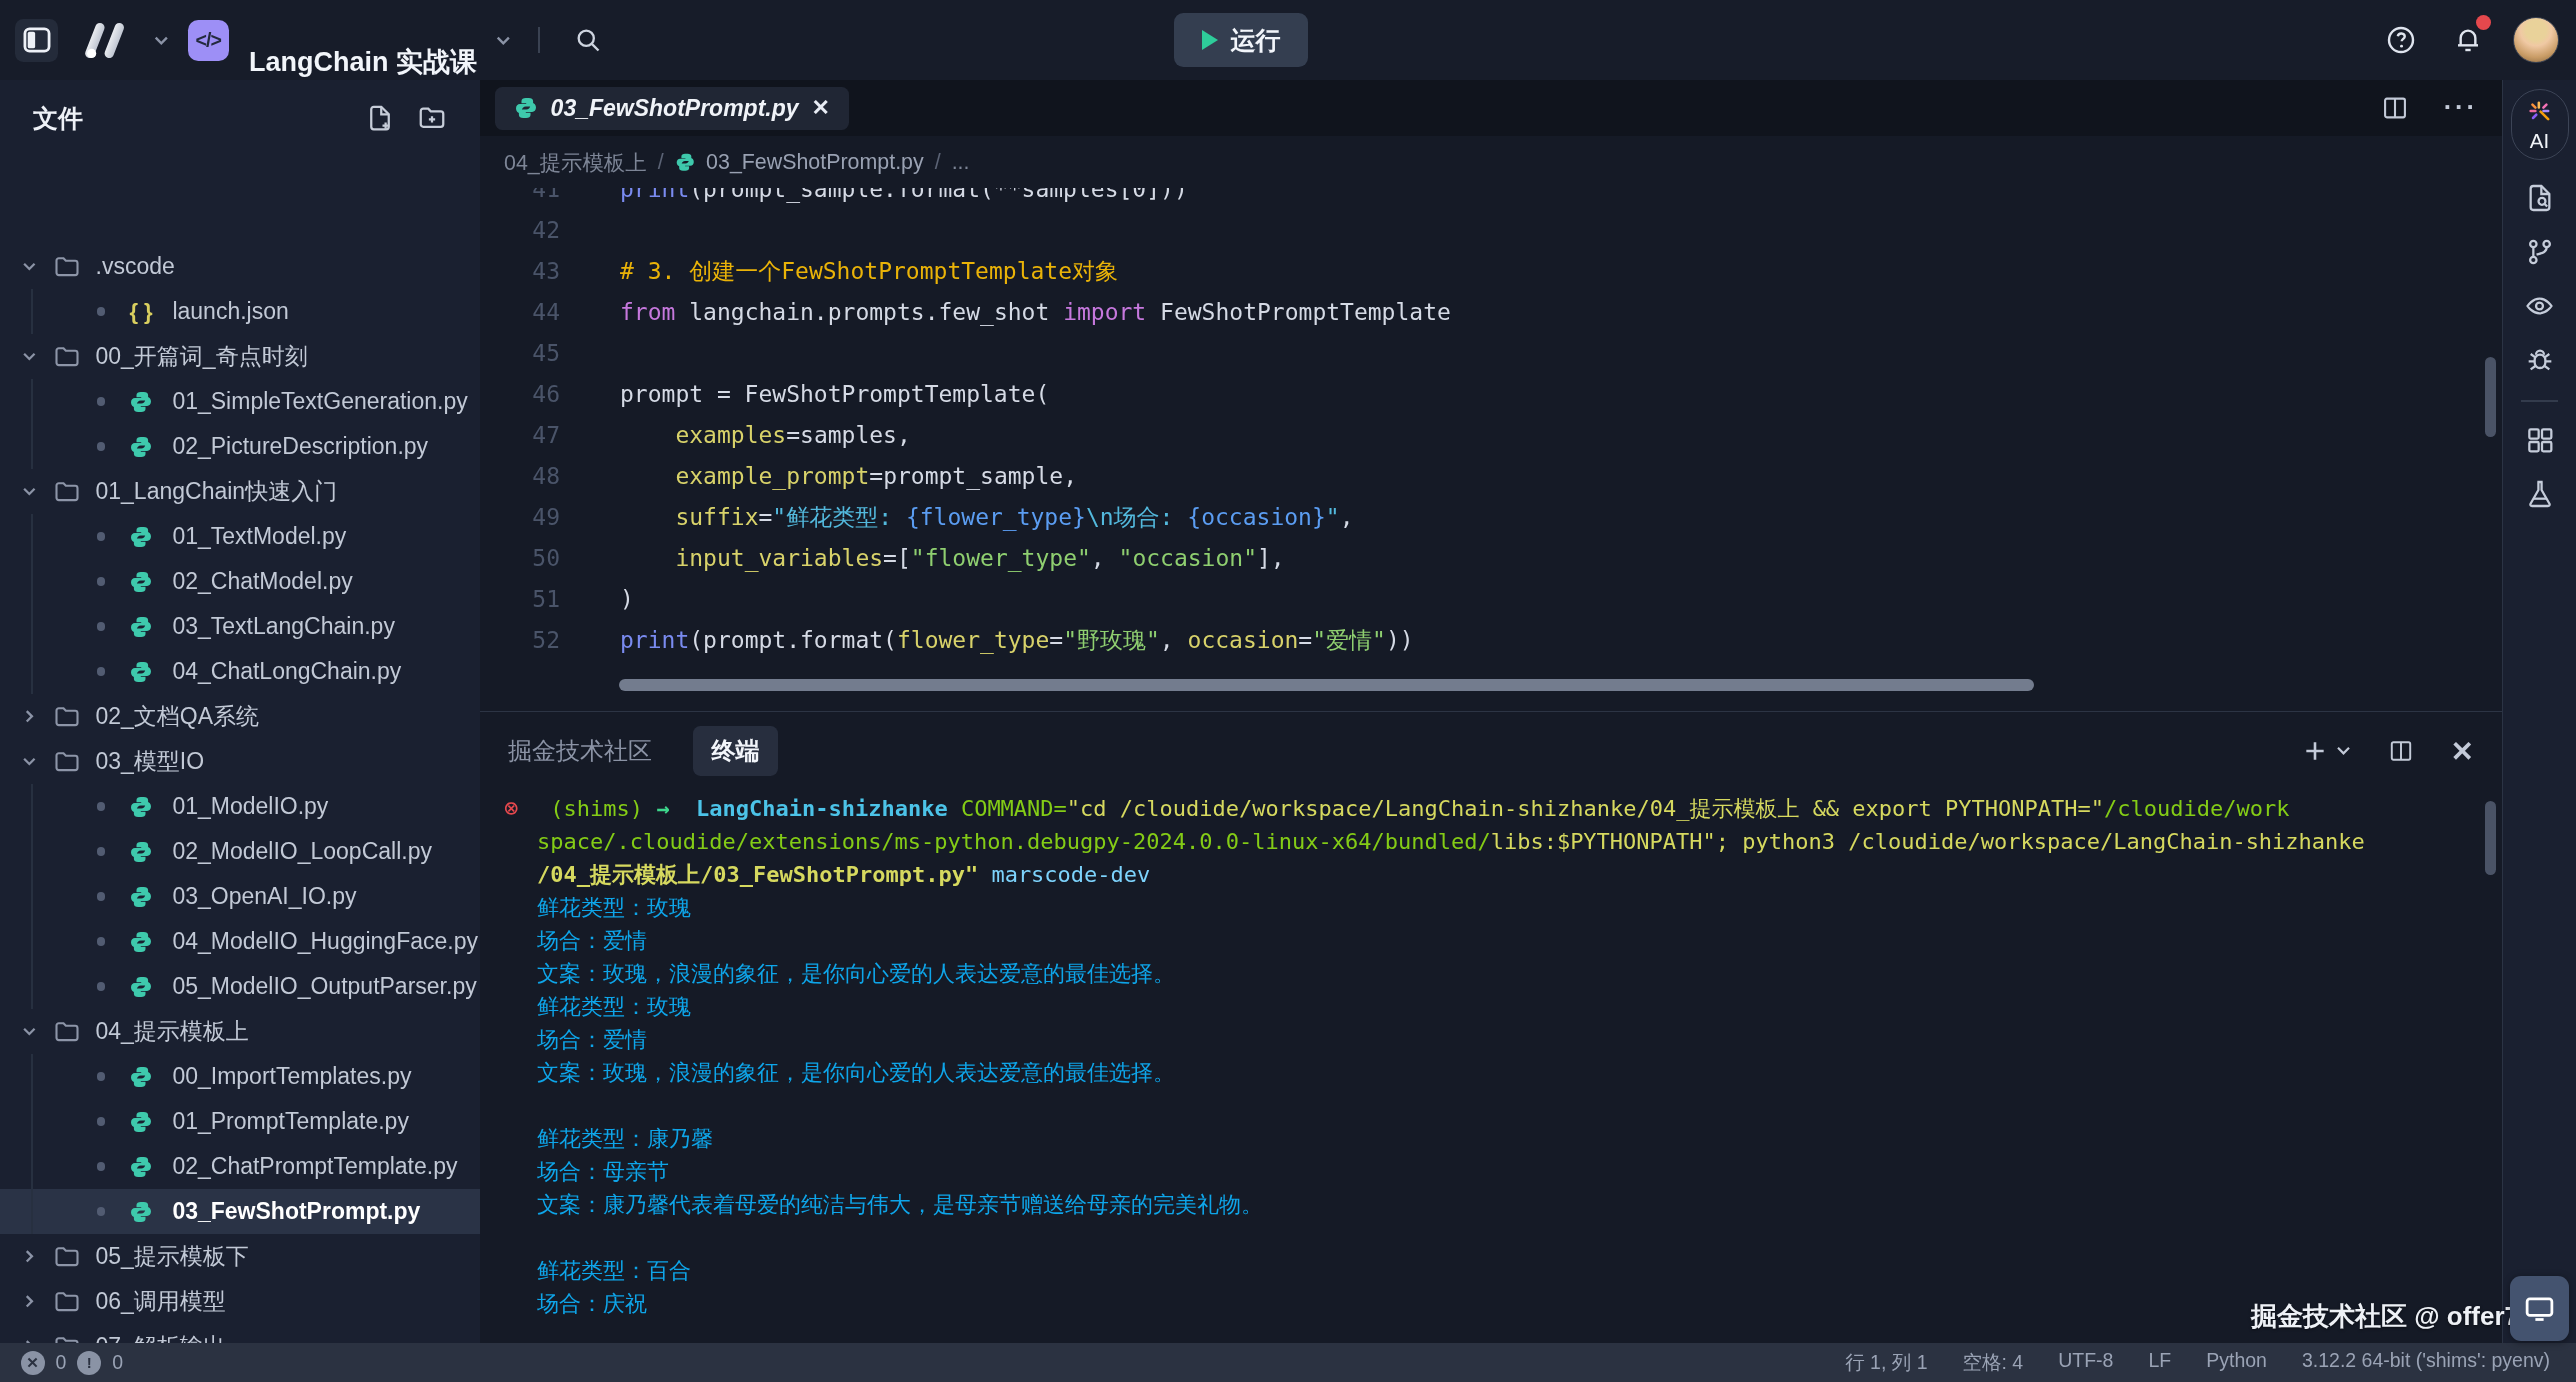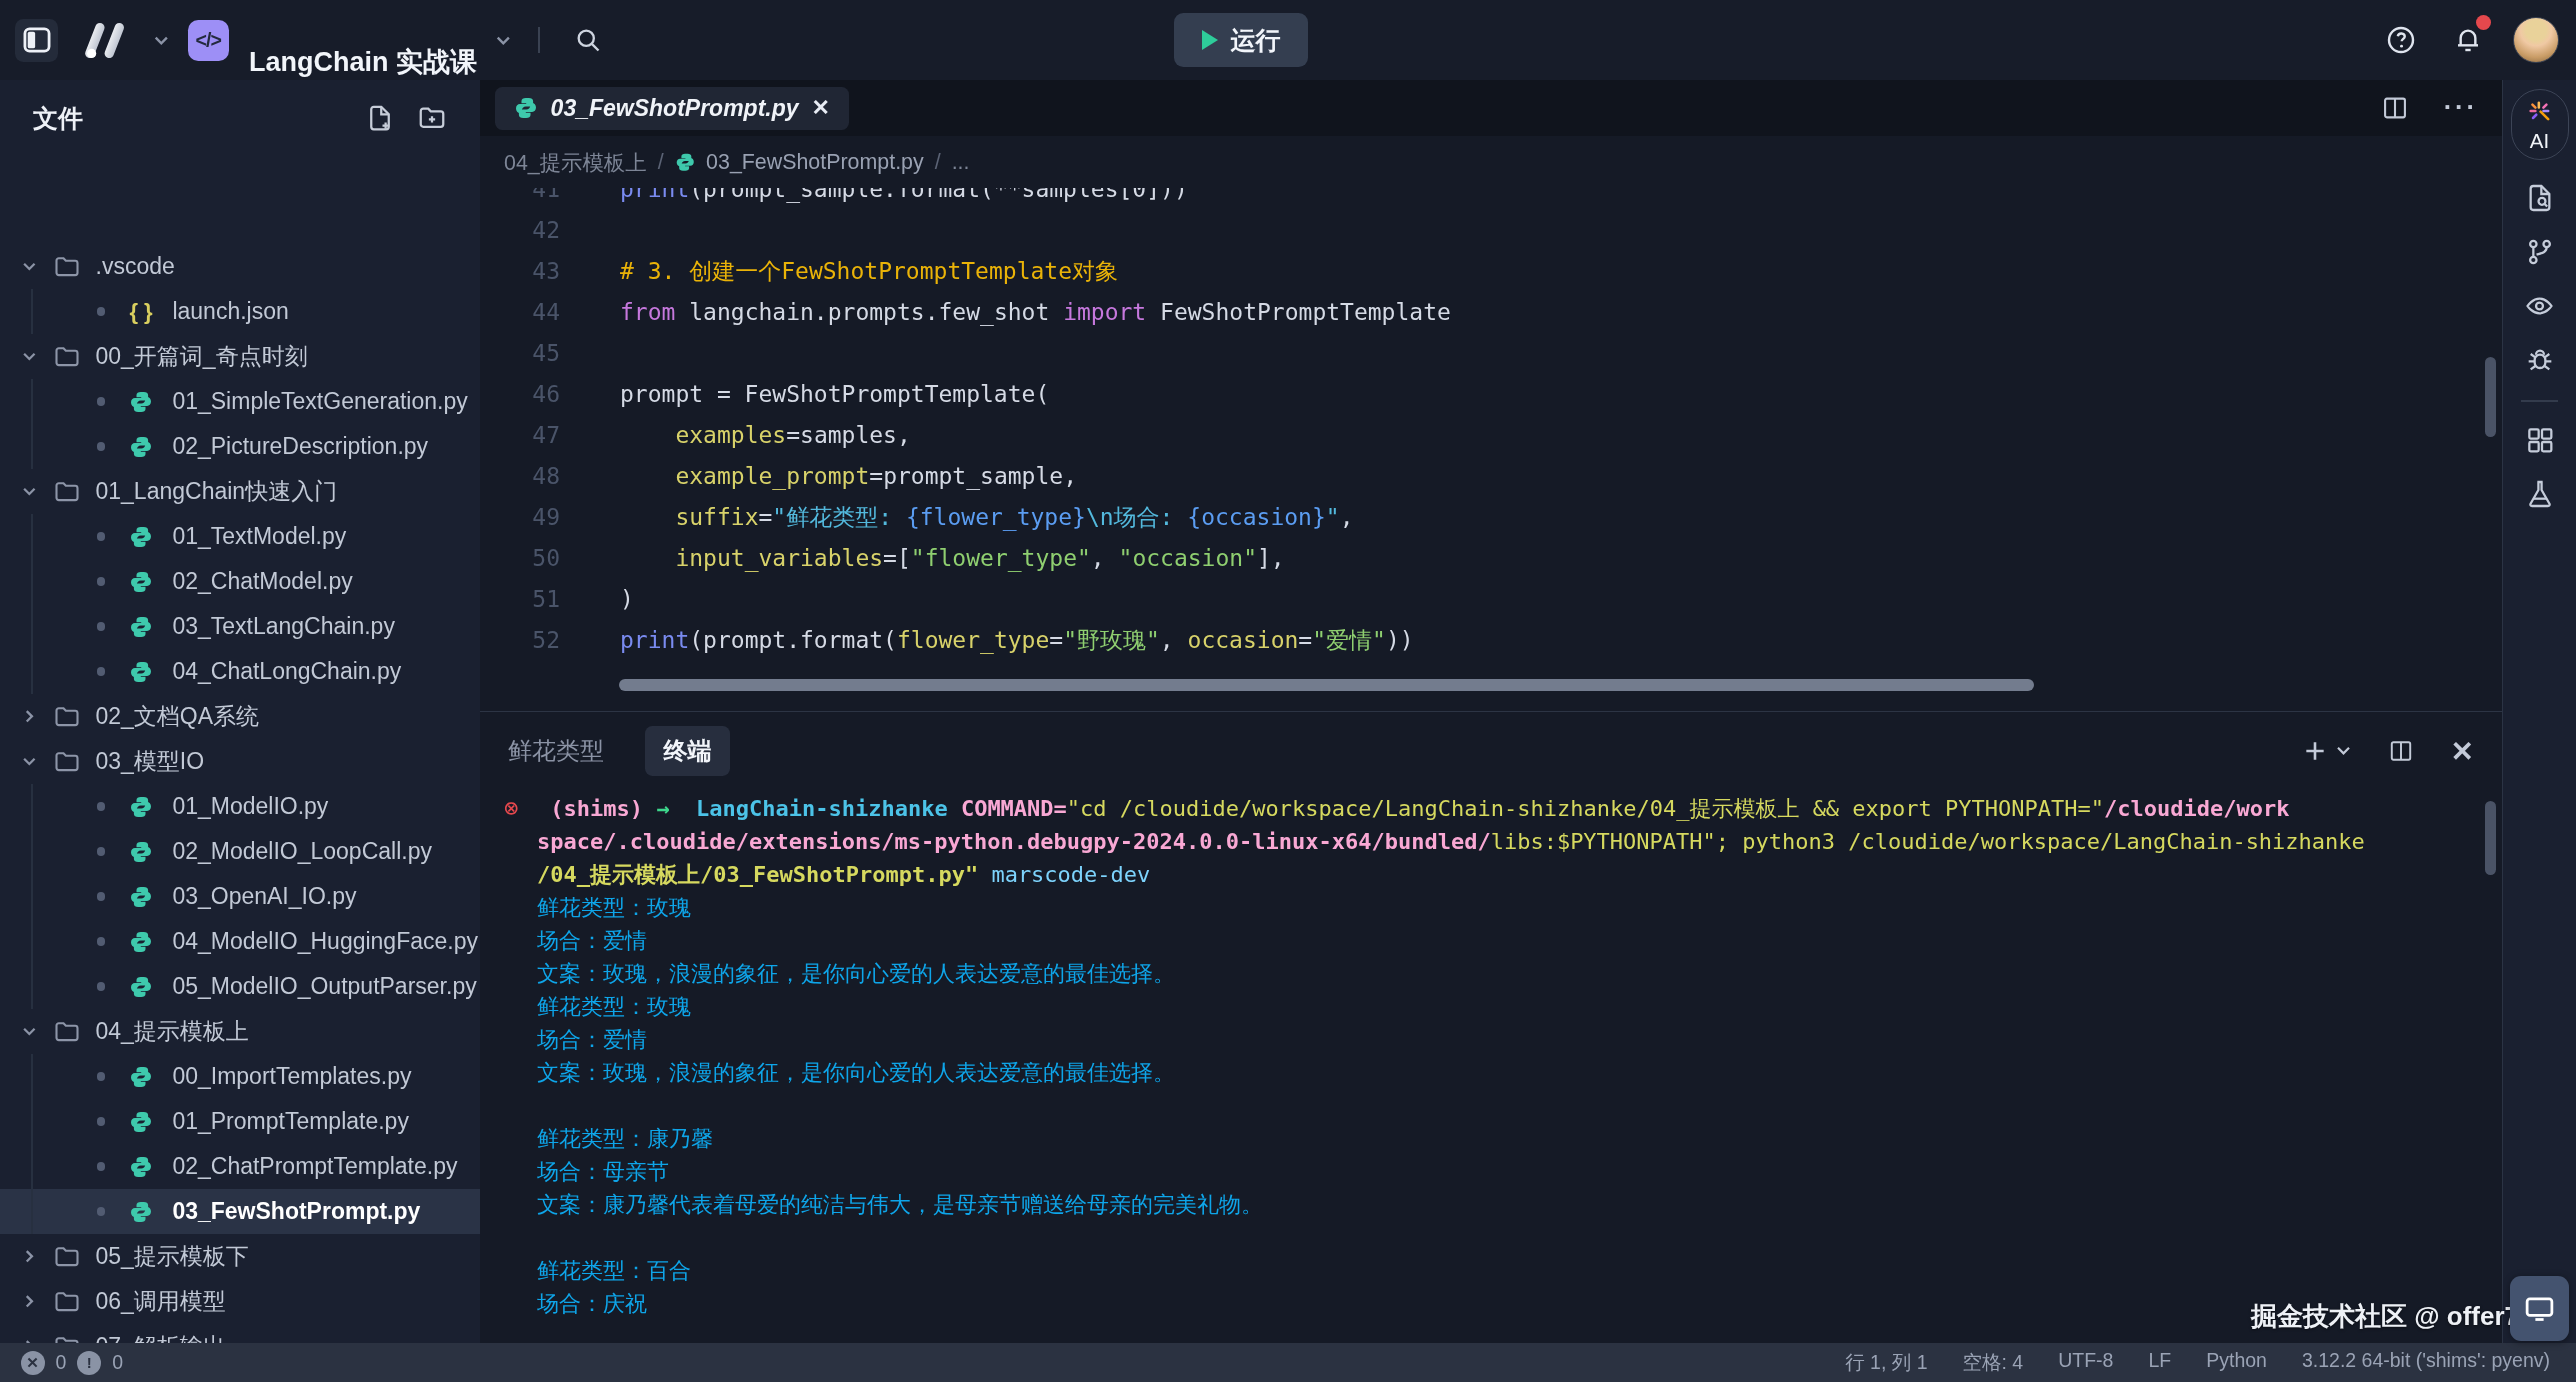--- a/index.html
+++ b/index.html
@@ -96,21 +96,21 @@
   .ptab.active { background:#272e3e; color:#f2f5fa; font-weight:bold;
     padding:9.3px 18.6px; border-radius:7.4px; }
   .panel-actions { margin-left:auto; display:flex; align-items:center; gap:37px; color:#c3cad8; }
   .term { position:absolute; left:0; top:80px; right:0; bottom:0; overflow:hidden;
     padding-left:24px; }
   .term-line { position:relative; min-height:33px; line-height:33px; padding-left:33px;
     font-family:"DejaVu Sans Mono", monospace; font-size:22px; white-space:pre; }
   .t-err { position:absolute; left:0; color:#e5484d; font-size:24px; }
   .t-arr { color:#3dd68c; font-weight:bold; } .t-cyb { color:#4cc3e8; font-weight:bold; }
   .t-yel { color:#d6d95f; } .t-yelb { color:#d6d95f; font-weight:bold; }
-  .t-grn { color:#7dd3fc; } .t-pl { color:#f9a8d4;font-weight:bold; } .t-out { color:#0ea5e9; }
+  .t-grn { color:#7dd3fc; } .t-pl { color:#84cc16; } .t-out { color:#0ea5e9; }
   .vscroll-term { position:absolute; right:5.6px; top:89px; width:11px; height:74px;
     border-radius:5.6px; background:#4a5366; }
 
   
   .activity { position:absolute; right:0; top:80px; width:74px; height:1263px;
     background:#1a2030; border-left:1.9px solid #2b3344; display:flex;
     flex-direction:column; align-items:center; }
   .ai-pill { margin-top:9.3px; width:58px; height:71px; border:1.9px solid #3c4456;
     border-radius:29px; display:flex; flex-direction:column; align-items:center;
     justify-content:center; gap:3.7px; cursor:pointer; }
@@ -560,21 +560,21 @@
         <div class="code-line"><span class="gutter">50</span><span class="code-text"><span class="c-pl">    </span><span class="c-pm">input_variables</span><span class="c-pl">=[</span><span class="c-strg">"flower_type"</span><span class="c-pl">, </span><span class="c-strg">"occasion"</span><span class="c-pl">],</span></span></div>
         <div class="code-line"><span class="gutter">51</span><span class="code-text"><span class="c-pl">)</span></span></div>
         <div class="code-line"><span class="gutter">52</span><span class="code-text"><span class="c-fn">print</span><span class="c-pl">(prompt.format(</span><span class="c-pm">flower_type</span><span class="c-pl">=</span><span class="c-strg">"野玫瑰"</span><span class="c-pl">, </span><span class="c-pm">occasion</span><span class="c-pl">=</span><span class="c-strg">"爱情"</span><span class="c-pl">))</span></span></div>
       </div>
     <div class="hscroll"></div>
     <div class="vscroll-editor"></div>
   </div>
 
   <div class="panel">
     <div class="panel-head">
-      <span class="ptab">鲜花类型</span>
+      <span class="ptab">掘金技术社区</span>
       <span class="ptab active">终端</span>
       <div class="panel-actions">
         <span style="display:flex; align-items:center; gap:7.4px;">
           <svg width="26" height="26" viewBox="0 0 24 24" fill="none" stroke="currentColor" stroke-width="2.4">
               <path d="M12 4v16M4 12h16"></path>
             </svg>
           <svg width="15" height="11" viewBox="0 0 16 12" fill="none" stroke="currentColor" stroke-width="2.4">
               <path d="M2 2l6 6 6-6"></path>
             </svg>
         </span>

